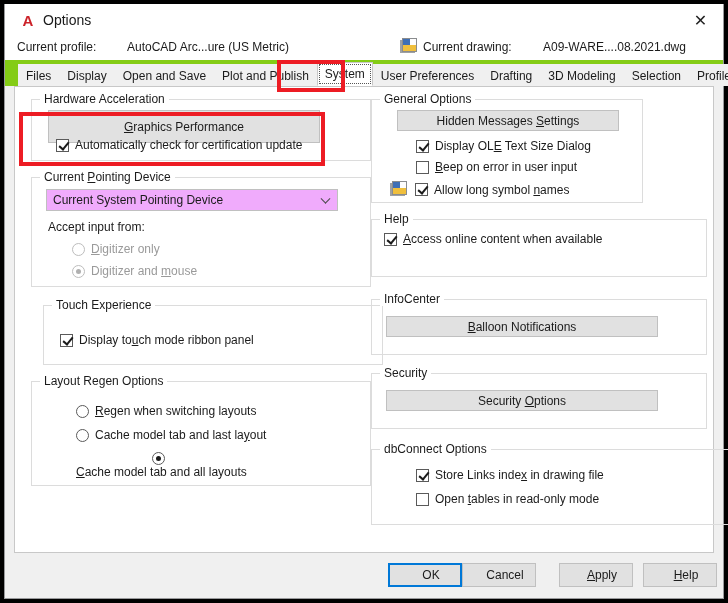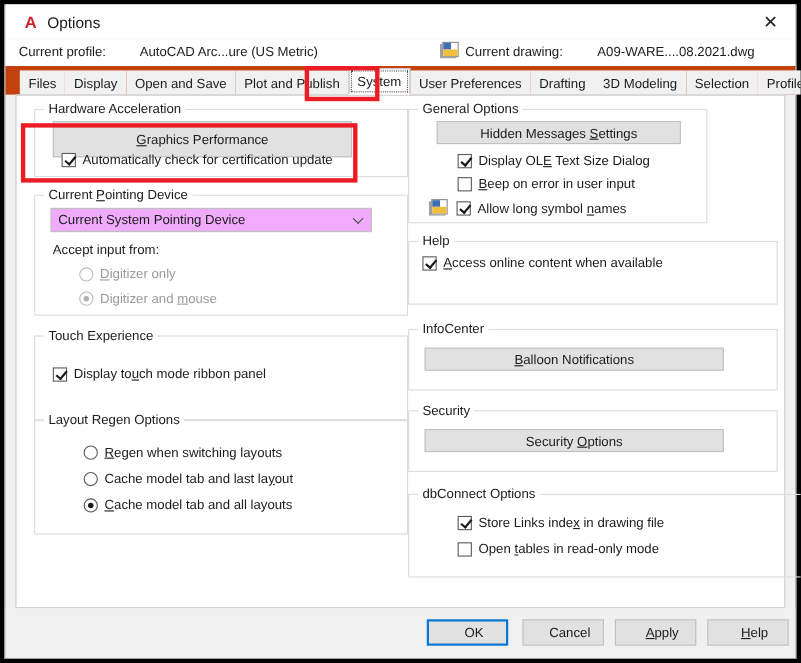--- a/index.html
+++ b/index.html
@@ -65,21 +65,21 @@
   
   .dwgicon { position: relative; width: 18px; height: 17px; display:inline-block; }
   .dwgicon .sh { position:absolute; left:0; top:2px; width:15px; height:13px; background:#9fa1a3; }
   .dwgicon .pg { position:absolute; left:2px; top:0px; width:15px; height:14px; background:#fdfdfd; border:1px solid #8a8c8e; }
   .dwgicon .bl { position:absolute; left:3px; top:1px; width:7px; height:6px; background:#3f6fb5; }
   .dwgicon .yl { position:absolute; left:3px; top:7px; width:13px; height:6px; background:#f0bf3c; }
 
   
   .tabstrip {
     flex: 0 0 26px; height: 26px;
-    background: #c2410c;
+    background: #84cc16;
     display: flex; align-items: flex-end;
     padding-left: 13px;
     position: relative;
   }
   .tab {
     height: 22px;
     padding: 0 7px;
     font-size: 12px; color: #1b1b1b;
     display: flex; align-items: center;
     background: #f0f0f0;
@@ -287,39 +287,39 @@
         <div class="row disabled" style="left:40px; top:64px;">
           <span class="rb dis"></span>
           <span><span class="u">D</span>igitizer only</span>
         </div>
         <div class="row disabled" style="left:40px; top:86px;">
           <span class="rb dis checked"></span>
           <span>Digitizer and <span class="u">m</span>ouse</span>
         </div>
       </div>
 
-      <div class="group" style="left:16px; top:218px; width:340px; height:78px;">
+      <div class="group" style="left:28px; top:218px; width:340px; height:60px;">
         <div class="gtitle">Touch Experience</div>
         <div class="row" style="left:16px; top:27px;">
           <span class="cb checked"></span>
           <span>Display to<span class="u">u</span>ch mode ribbon panel</span>
         </div>
       </div>
 
       <div class="group" style="left:16px; top:294px; width:340px; height:105px;">
         <div class="gtitle">Layout Regen Options</div>
         <div class="row" style="left:44px; top:22px;">
           <span class="rb"></span>
           <span><span class="u">R</span>egen when switching layouts</span>
         </div>
         <div class="row" style="left:44px; top:46px;">
           <span class="rb"></span>
           <span>Cache model tab and last la<span class="u">y</span>out</span>
         </div>
-        <div class="row" style="left:44px; top:70px;">
+        <div class="row" style="left:44px; top:70px;flex-direction:column;">
           <span class="rb checked"></span>
           <span><span class="u">C</span>ache model tab and all layouts</span>
         </div>
       </div>
 
       <div class="group" style="left:356px; top:12px; width:272px; height:104px;">
         <div class="gtitle">General Options</div>
         <div class="btn" style="left:25px; top:10px; width:222px; height:21px;">
           <span>Hidden Messages <span class="u">S</span>ettings</span>
         </div>
@@ -376,21 +376,21 @@
         <div class="row" style="left:44px; top:42px;">
           <span class="cb"></span>
           <span>Open <span class="u">t</span>ables in read-only mode</span>
         </div>
       </div>
 
     </div>
 
     <div class="footer">
       <div class="fbtn default" style="left:383px;">OK</div>
-      <div class="fbtn" style="left:470px;">Cancel</div>
+      <div class="fbtn" style="left:457px;">Cancel</div>
       <div class="fbtn" style="left:554px;"><span class="u">A</span>pply</div>
       <div class="fbtn" style="left:638px;"><span class="u">H</span>elp</div>
     </div>
 
   </div>
 
   <div class="redbox" style="left:277px; top:60px; width:68px; height:32px;"></div>
   <div class="redbox" style="left:19px; top:112px; width:306px; height:54px;"></div>
 
 </div>

